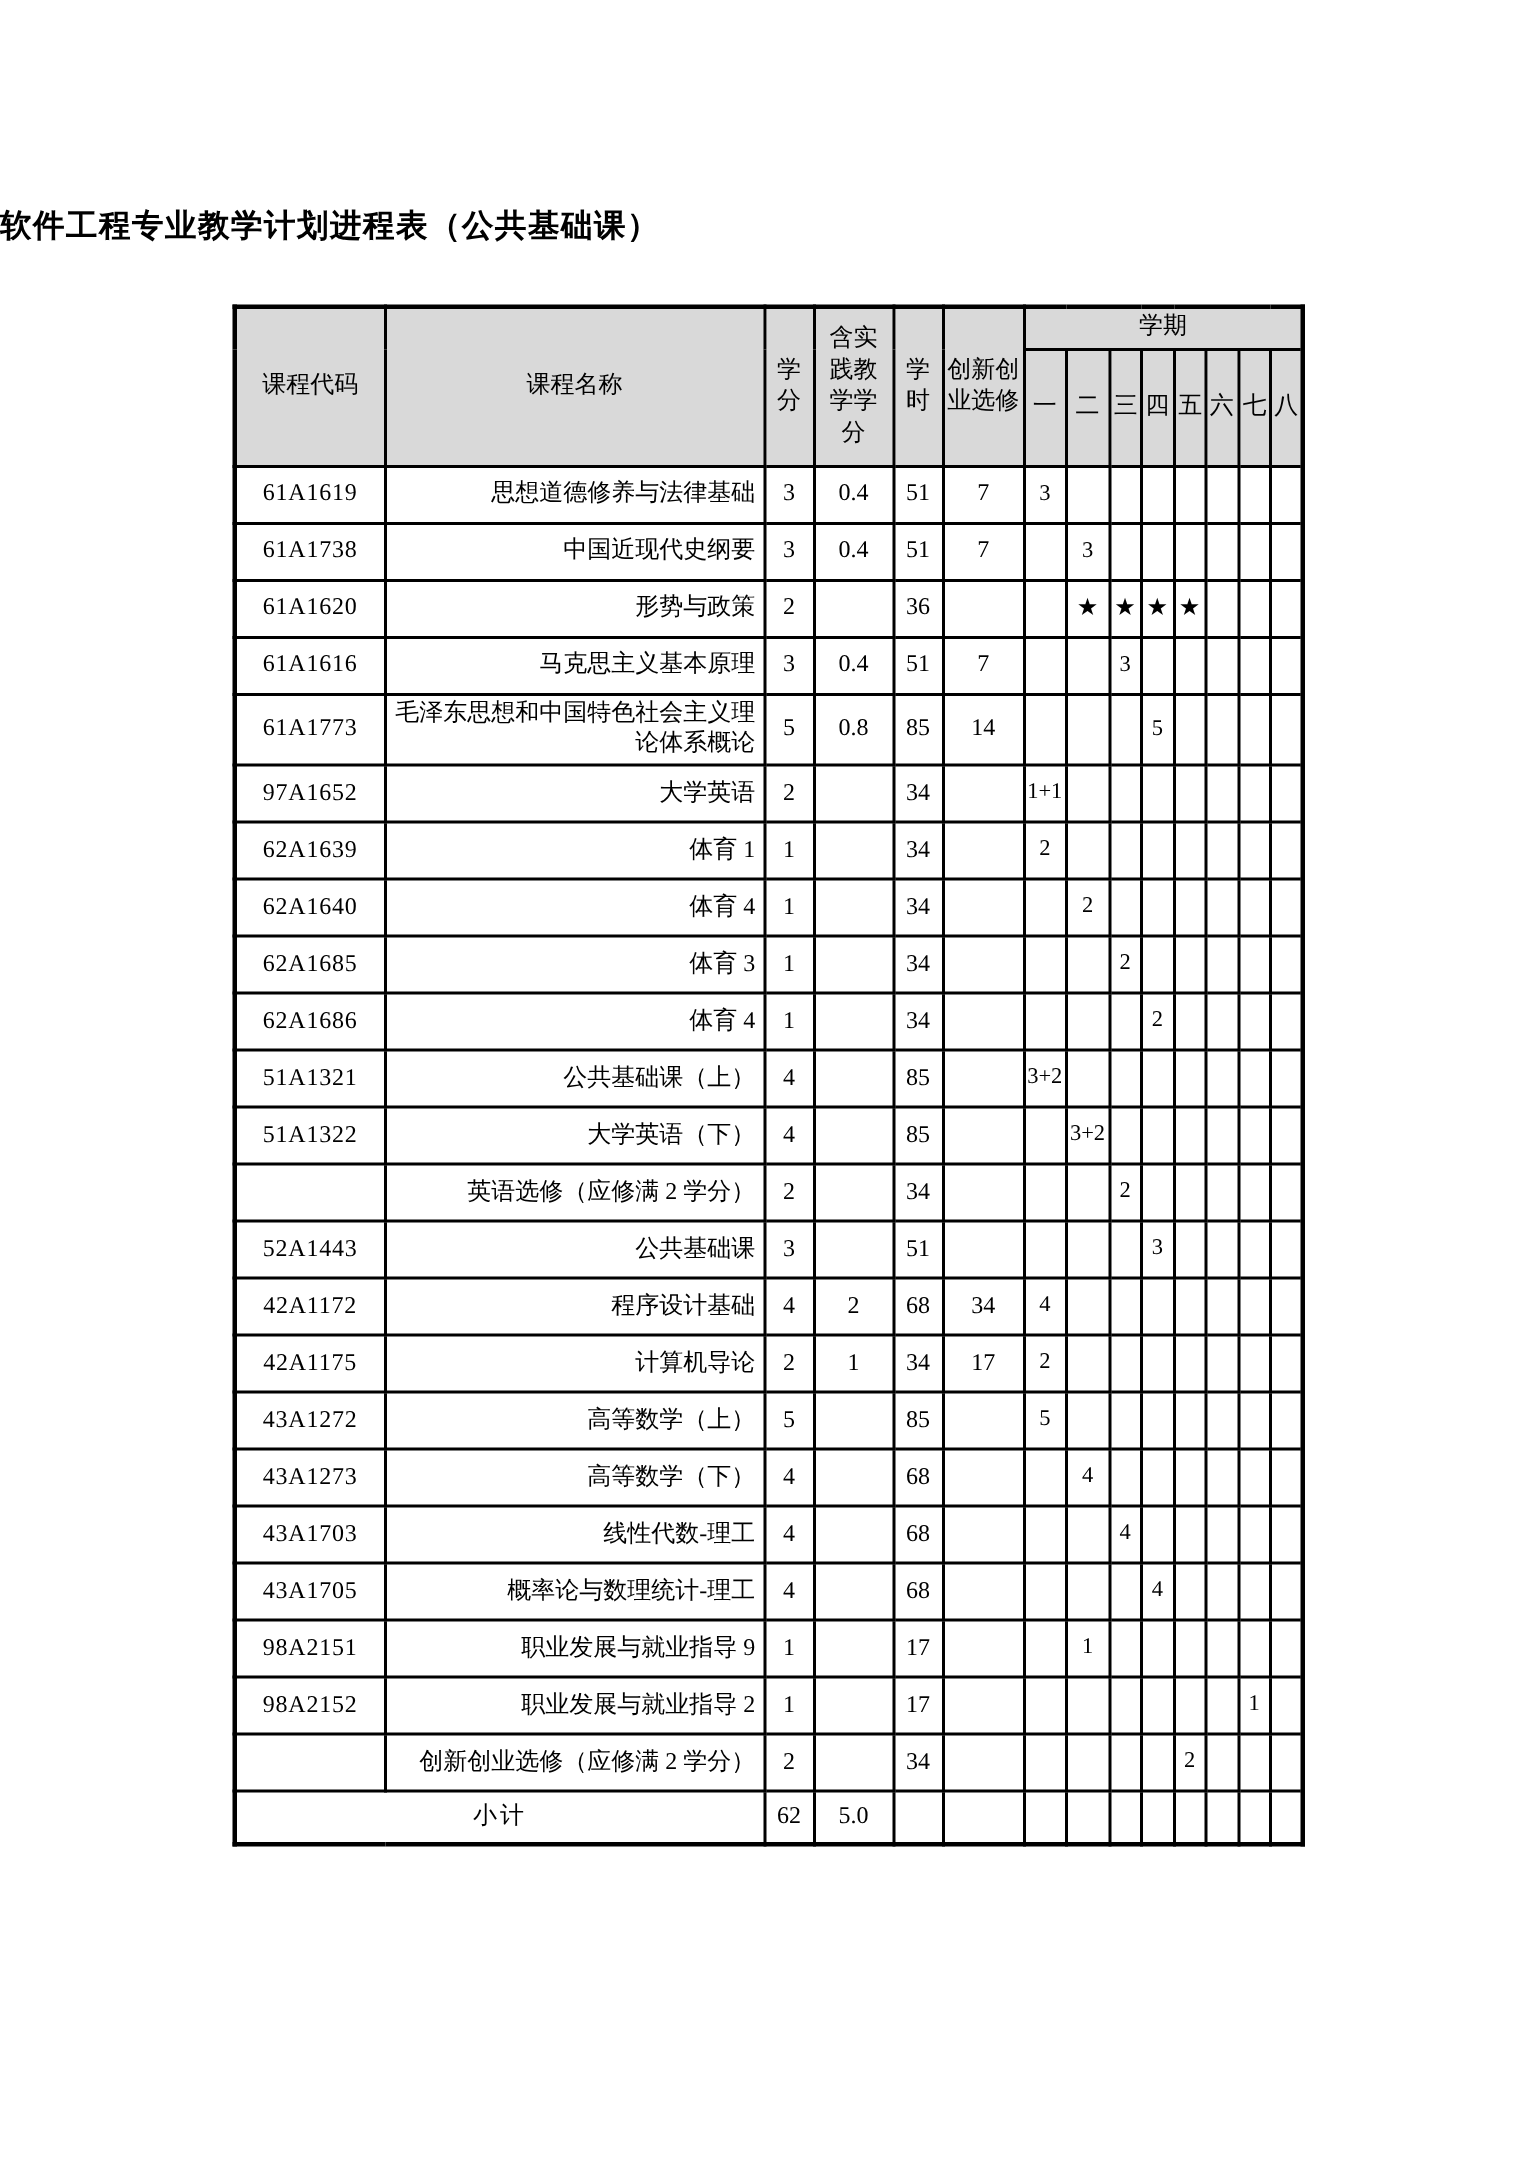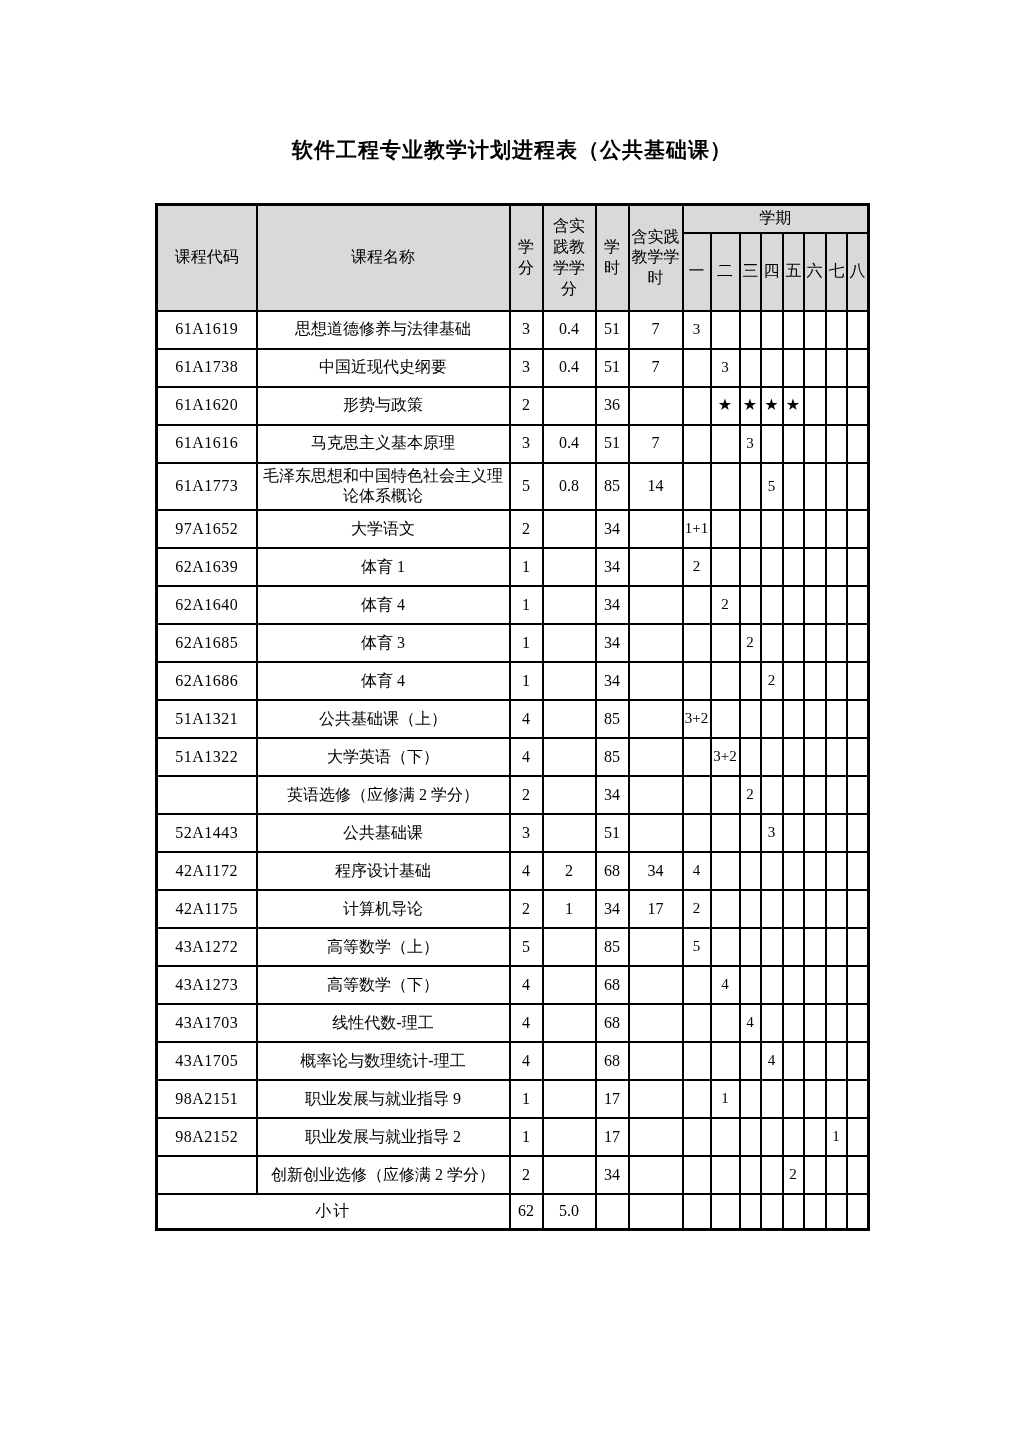--- a/index.html
+++ b/index.html
@@ -6,21 +6,20 @@
   html, body { background: #ffffff; }
   body {
     width: 1024px; height: 1448px;
     position: relative;
     font-family: "Liberation Serif", "DejaVu Serif", serif;
     color: #000;
   }
   .page-title {
     position: absolute;
     top: 136px; left: 0; width: 1024px;
-    text-align: center;
     font-size: 21px;
     font-weight: bold;
     letter-spacing: 1px;
   }
   table.plan-table {
     position: absolute;
     left: 155px; top: 203px;
     width: 712px;
     border-collapse: collapse;
     table-layout: fixed;
@@ -36,21 +35,21 @@
     padding: 1px 2px;
     overflow: hidden;
   }
   .plan-table thead th { background: #d9d9d9; }
   .h-top  { height: 28px; }
   .h-sub th { height: 78px; }
   .wrapcell   { word-break: break-all; padding: 2px 9px; line-height: 1.25; }
   .narrowcell { word-break: break-all; padding: 2px 7px; font-family: Liberation Serif, serif; }
   tbody td { height: 38px; }
   td.name-cell {
-    text-align: center;
+    text-align: right;
     padding: 2px 5px;
     word-break: break-all;
   }
   td.code-cell { letter-spacing: 0.5px; }
   td.sem-cell {
     white-space: nowrap;
     padding: 1px 0;
     font-size: 15px;
   }
   td.sem-cell.star {
@@ -91,21 +90,21 @@
       <col style="width:22px">
     </colgroup>
 
     <thead>
       <tr class="h-top">
         <th rowspan="2">课程代码</th>
         <th rowspan="2">课程名称</th>
         <th rowspan="2" class="narrowcell">学分</th>
         <th rowspan="2" class="wrapcell">含实践教学学分</th>
         <th rowspan="2" class="narrowcell">学时</th>
-        <th rowspan="2" class="wrapcell">含实践教学学时</th>
+        <th rowspan="2" class="wrapcell">创新创业选修</th>
         <th colspan="8">学期</th>
       </tr>
       <tr class="h-sub" id="sem-header-row">
           <th>一</th>
           <th>二</th>
           <th>三</th>
           <th>四</th>
           <th>五</th>
           <th>六</th>
           <th>七</th>
@@ -189,21 +188,21 @@
           <td class="sem-cell"></td>
           <td class="sem-cell"></td>
           <td class="sem-cell">5</td>
           <td class="sem-cell"></td>
           <td class="sem-cell"></td>
           <td class="sem-cell"></td>
           <td class="sem-cell"></td>
         </tr>
         <tr>
           <td class="code-cell">97A1652</td>
-          <td class="name-cell">大学语文</td>
+          <td class="name-cell">大学英语</td>
           <td>2</td>
           <td></td>
           <td>34</td>
           <td></td>
           <td class="sem-cell">1+1</td>
           <td class="sem-cell"></td>
           <td class="sem-cell"></td>
           <td class="sem-cell"></td>
           <td class="sem-cell"></td>
           <td class="sem-cell"></td>

